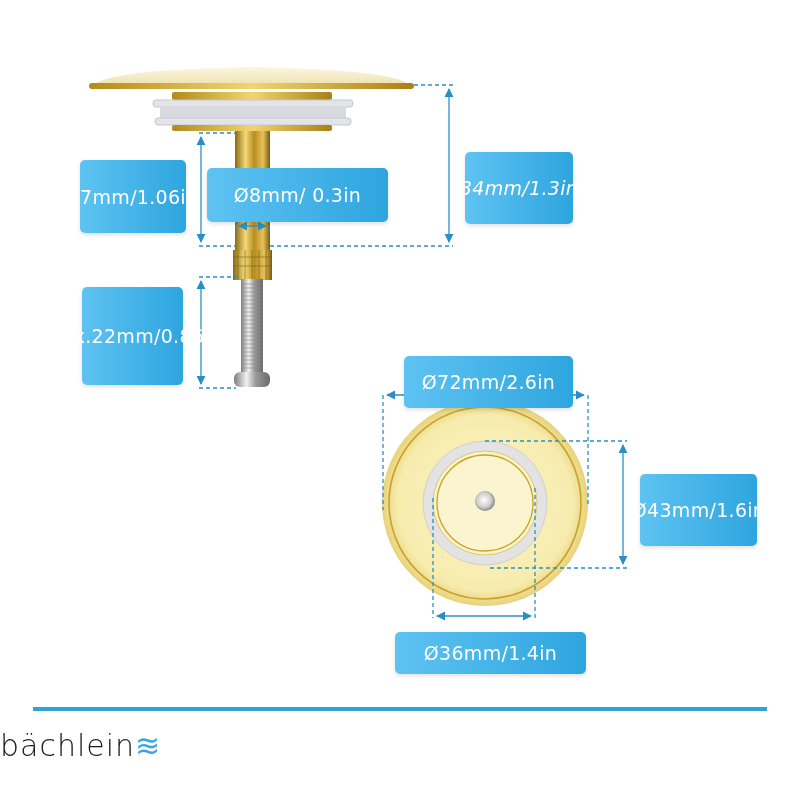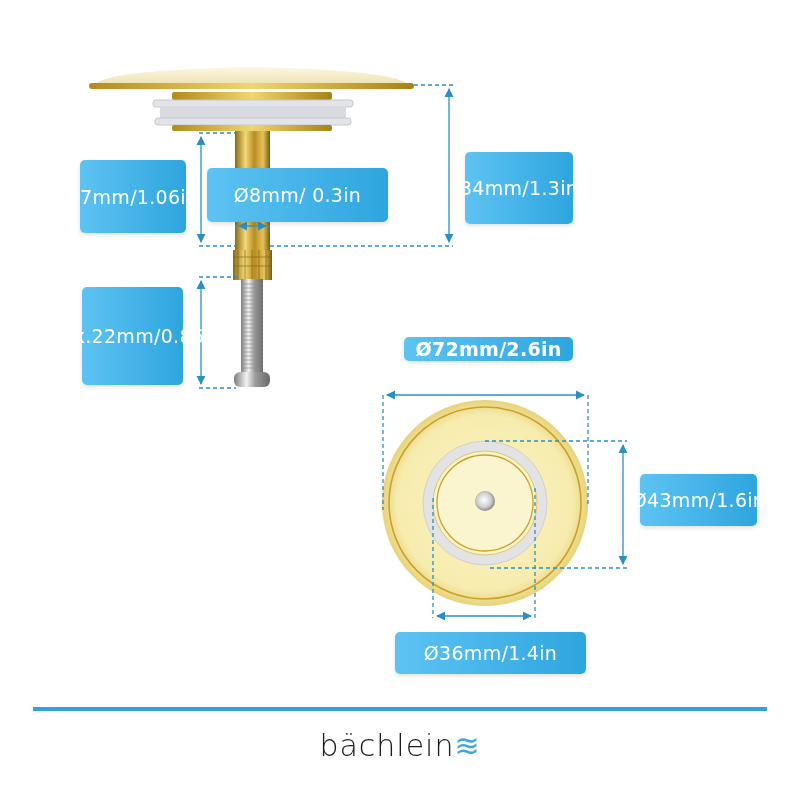--- a/index.html
+++ b/index.html
@@ -8,21 +8,21 @@
     position:absolute; box-sizing:border-box;
     background:linear-gradient(90deg,#5ec3f2 0%,#2ea5df 100%);
     color:#ffffff; border-radius:5px;
     display:flex; flex-direction:row; align-items:center; justify-content:center;
     text-align:center; font-size:19px; line-height:26px; letter-spacing:0.3px;
     box-shadow:0 2px 4px rgba(0,0,0,0.12);
   }
   .label span { display:block; white-space:nowrap; }
   svg.art { position:absolute; left:0; top:0; }
   .divider { position:absolute; left:33px; top:707px; width:734px; height:4px; background:#33a0d6; }
-  .logo { position:absolute; left:0; top:728px; width:800px; text-align:center; font-size:30px; color:#1b1b1b; letter-spacing:1px; font-family:"DejaVu Sans", sans-serif; font-weight:300; }
+  .logo { position:absolute; left:0; top:728px; width:800px; text-align:left; font-size:30px; color:#1b1b1b; letter-spacing:1px; font-family:"DejaVu Sans", sans-serif; font-weight:300; }
   .logo .waves { color:#3aa6dc; }
 </style>
 </head>
 <body>
 
 <svg class="art" width="800" height="800" viewBox="0 0 800 800" xmlns="http://www.w3.org/2000/svg">
   <defs>
     <linearGradient id="goldV" x1="0" y1="0" x2="1" y2="0">
       <stop offset="0" stop-color="#8a6a12"></stop>
       <stop offset="0.3" stop-color="#f2d878"></stop>
@@ -159,36 +159,36 @@
 
 <div class="label" style="left:80px;top:160px;width:106px;height:73px;">
   <span>27mm/</span>
   <span>1.06in</span>
 </div>
 
 <div class="label" style="left:207px;top:168px;width:181px;height:54px;">
   <span>Ø8mm/ 0.3in</span>
 </div>
 
-<div class="label" style="left:465px;top:152px;width:108px;height:72px;">
+<div class="label" style="left:465px;top:152px;width:108px;height:72px;font-style:italic;">
   <span>34mm/</span>
   <span>1.3in</span>
 </div>
 
 <div class="label" style="left:82px;top:287px;width:101px;height:98px;">
   <span>max.</span>
   <span>22mm/</span>
   <span>0.86in</span>
 </div>
 
-<div class="label" style="left:404px;top:337px;width:169px;height:24px;font-weight:bold;">
+<div class="label" style="left:404px;top:356px;width:169px;height:52px;">
   <span>Ø72mm/2.6in</span>
 </div>
 
-<div class="label" style="left:640px;top:474px;width:117px;height:52px;">
+<div class="label" style="left:640px;top:474px;width:117px;height:72px;">
   <span>Ø43mm/</span>
   <span>1.6in</span>
 </div>
 
 <div class="label" style="left:395px;top:632px;width:191px;height:42px;">
   <span>Ø36mm/1.4in</span>
 </div>
 
 <div class="divider"></div>
 

